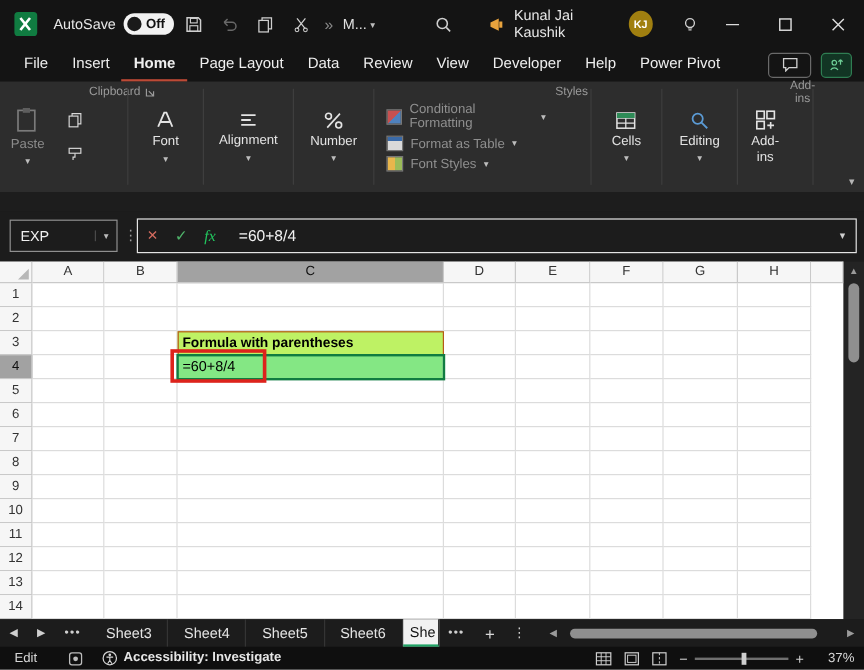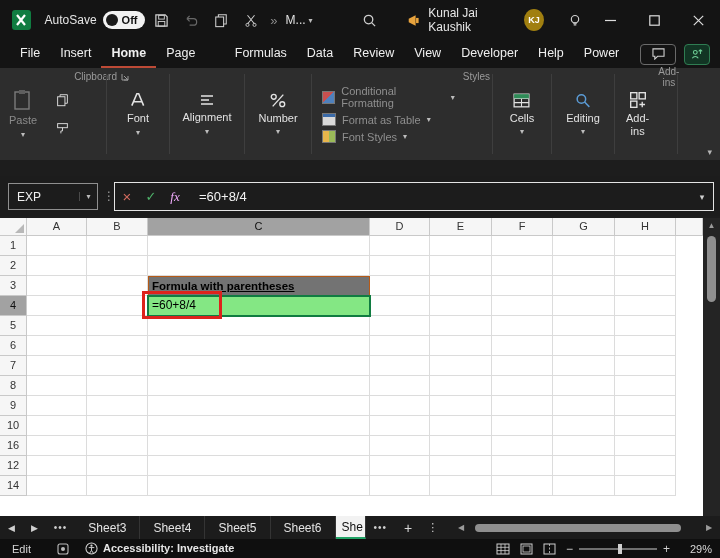--- a/index.html
+++ b/index.html
@@ -78,21 +78,21 @@
   .namebox { position: absolute; left: 8px; top: 7px; width: 90px; height: 27px;
     border: 1px solid #8f8f8f; display: flex; align-items: center; background: #1c1c1c; }
   .namebox .nb-text { padding-left: 8px; flex: 1; font-size: 12px; color: #f0f0f0; }
   .namebox .nb-chev { width: 18px; text-align: center; border-left: 1px solid #4a4a4a; color:#bbb; font-size:8px; }
   .fb-dots { position: absolute; left: 103px; top: 13px; color: #9a9a9a; font-size: 12px; }
   .fbar { position: absolute; left: 114px; right: 6px; top: 6px; height: 29px;
     border: 1px solid #e4e4e4; background: #1c1c1c; display: flex; align-items: center; }
   .fb-btn { width: 24px; height: 100%; display: flex; align-items: center; justify-content: center; font-size: 13px; }
   .fb-cancel { color: #d06a5e; font-size: 15px; }
   .fb-enter { color: #4fb36a; }
-  .fb-fx { color: #f0abfc; font-style: italic; font-family: "Liberation Serif", "DejaVu Serif", serif; font-size: 13px; }
+  .fb-fx { color: #22c55e; font-style: italic; font-family: "Liberation Serif", "DejaVu Serif", serif; font-size: 13px; }
   .fb-input { flex: 1; padding-left: 12px; font-size: 13px; color: #f2f2f2; }
   .fb-expand { width: 22px; text-align: center; color: #cfcfcf; font-size: 9px; }
 
   
   .grid { position: absolute; left: 0; top: 218px; width: 703px; height: 298px;
     background: #fff; color: #000; overflow: hidden; }
   .grow { display: flex; }
   .gh { background: #f6f6f6; color: #333; font-size: 11px; text-align: center;
     border-right: 1px solid #c9c9c9; border-bottom: 1px solid #c9c9c9; }
   .gh.col { height: 18px; line-height: 17px; }
@@ -230,21 +230,20 @@
     </div>
   </div>
 </div>
 
 <div class="tabsrow">
   <div style="display:flex">
       <div class="rtab">File</div>
       <div class="rtab">Insert</div>
       <div class="rtab active">Home</div>
       <div class="rtab">Page Layout</div>
-      <div class="rtab">Formulas</div>
       <div class="rtab">Data</div>
       <div class="rtab">Review</div>
       <div class="rtab">View</div>
       <div class="rtab">Developer</div>
       <div class="rtab">Help</div>
       <div class="rtab">Power Pivot</div>
     </div>
   <div class="tabsrow-right">
     <div class="comment-btn">
       <svg width="13" height="12" viewBox="0 0 14 13">
@@ -451,21 +450,21 @@
       <div class="gc" style="width: 60px;"></div>
       <div class="gc" style="width: 62px;"></div>
       <div class="gc" style="width: 61px;"></div>
       <div class="gc" style="width: 62px;"></div>
       <div class="gc" style="width: 61px;"></div>
     </div>
     <div class="grow">
       <div class="gh rowh">3</div>
       <div class="gc" style="width: 60px;"></div>
       <div class="gc" style="width: 61px;"></div>
-      <div class="gc c3" style="width: 222px; background: #737373; text-decoration: underline;">Formula with parentheses</div>
+      <div class="gc c3" style="width: 222px; background: #bef264;">Formula with parentheses</div>
       <div class="gc" style="width: 60px;"></div>
       <div class="gc" style="width: 62px;"></div>
       <div class="gc" style="width: 61px;"></div>
       <div class="gc" style="width: 62px;"></div>
       <div class="gc" style="width: 61px;"></div>
     </div>
     <div class="grow">
       <div class="gh rowh sel">4</div>
       <div class="gc" style="width: 60px;"></div>
       <div class="gc" style="width: 61px;"></div>
@@ -536,32 +535,43 @@
       <div class="gc" style="width: 60px;"></div>
       <div class="gc" style="width: 61px;"></div>
       <div class="gc" style="width: 222px;"></div>
       <div class="gc" style="width: 60px;"></div>
       <div class="gc" style="width: 62px;"></div>
       <div class="gc" style="width: 61px;"></div>
       <div class="gc" style="width: 62px;"></div>
       <div class="gc" style="width: 61px;"></div>
     </div>
     <div class="grow">
-      <div class="gh rowh">16</div>
+      <div class="gh rowh">11</div>
       <div class="gc" style="width: 60px;"></div>
       <div class="gc" style="width: 61px;"></div>
       <div class="gc" style="width: 222px;"></div>
       <div class="gc" style="width: 60px;"></div>
       <div class="gc" style="width: 62px;"></div>
       <div class="gc" style="width: 61px;"></div>
       <div class="gc" style="width: 62px;"></div>
       <div class="gc" style="width: 61px;"></div>
     </div>
     <div class="grow">
       <div class="gh rowh">12</div>
+      <div class="gc" style="width: 60px;"></div>
+      <div class="gc" style="width: 61px;"></div>
+      <div class="gc" style="width: 222px;"></div>
+      <div class="gc" style="width: 60px;"></div>
+      <div class="gc" style="width: 62px;"></div>
+      <div class="gc" style="width: 61px;"></div>
+      <div class="gc" style="width: 62px;"></div>
+      <div class="gc" style="width: 61px;"></div>
+    </div>
+    <div class="grow">
+      <div class="gh rowh">13</div>
       <div class="gc" style="width: 60px;"></div>
       <div class="gc" style="width: 61px;"></div>
       <div class="gc" style="width: 222px;"></div>
       <div class="gc" style="width: 60px;"></div>
       <div class="gc" style="width: 62px;"></div>
       <div class="gc" style="width: 61px;"></div>
       <div class="gc" style="width: 62px;"></div>
       <div class="gc" style="width: 61px;"></div>
     </div>
     <div class="grow">
@@ -640,15 +650,15 @@
           <path d="M6.5 1 v10" stroke="#cfcfcf" stroke-width="0.8" stroke-dasharray="2 1.5"></path>
         </svg>
     </span>
     <div class="zoom-wrap">
       <span class="zoom-sign">−</span>
       <div class="zoom-track">
         <div class="zoom-thumb"></div>
       </div>
       <span class="zoom-sign">+</span>
     </div>
-    <span class="zoom-pct">29%</span>
+    <span class="zoom-pct">37%</span>
   </div>
 </div>
 
 </body></html>

